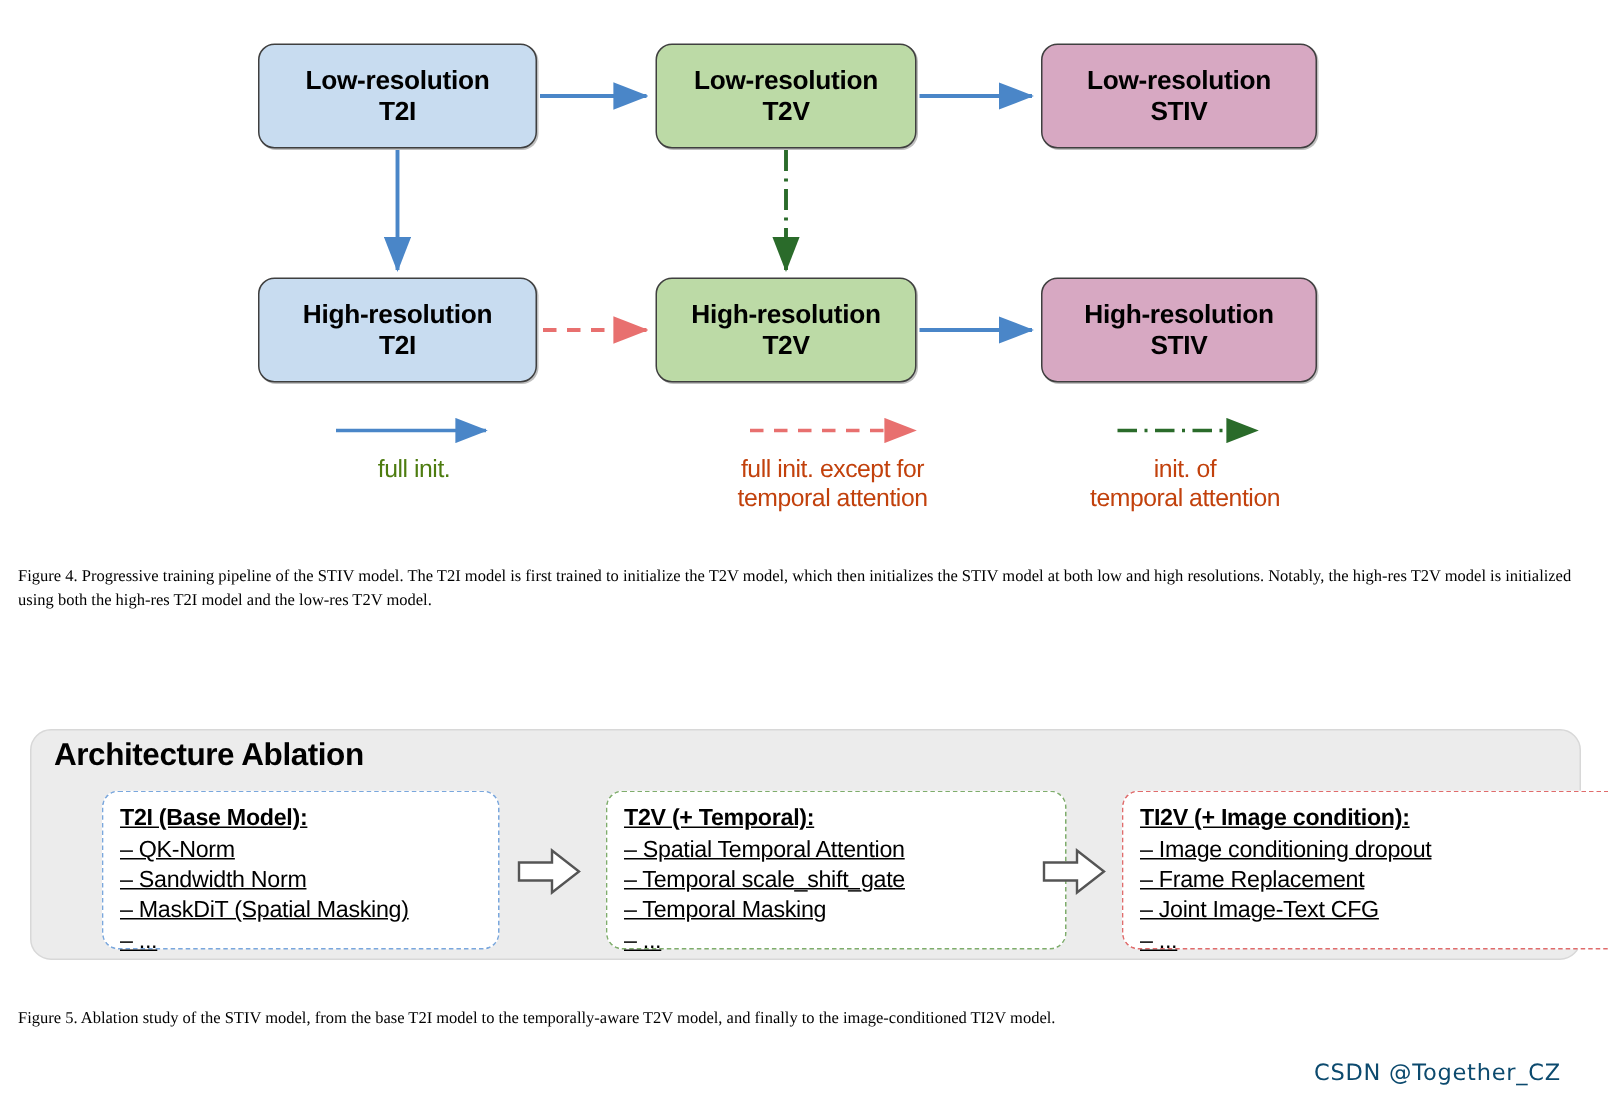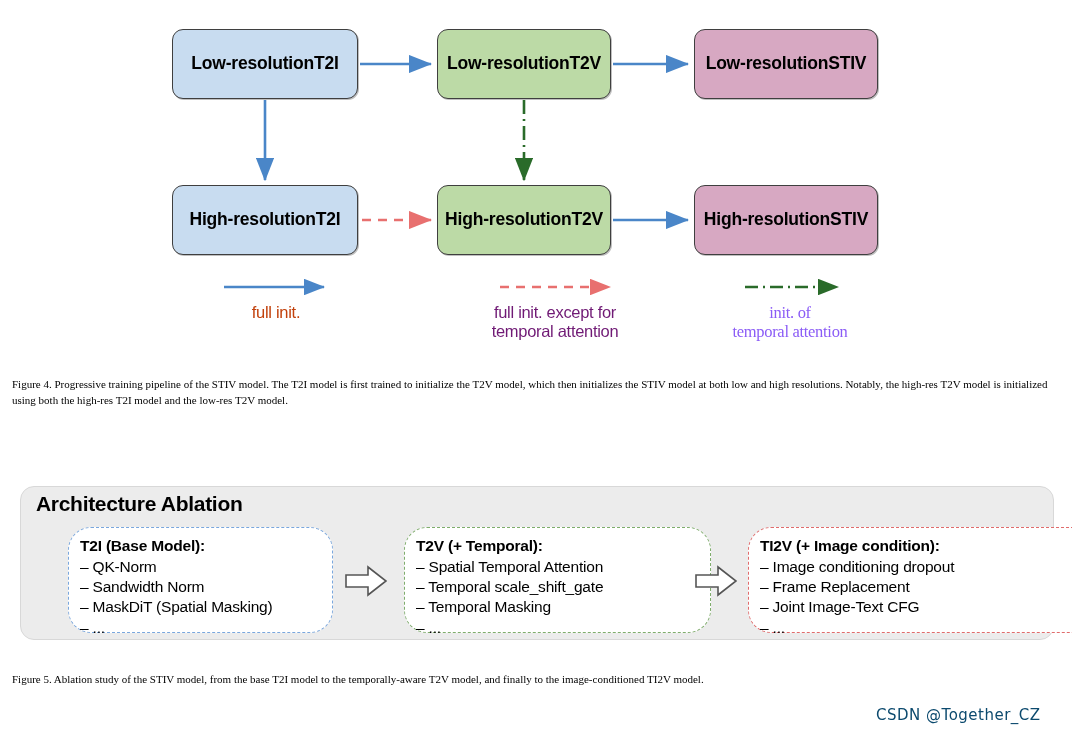--- a/index.html
+++ b/index.html
@@ -14,21 +14,21 @@
   }
 
   
   #figure4{position:absolute;left:0;top:0;width:1072px;height:360px;}
 
   .node{
     position:absolute;
     border:1.6px solid #3f3f3f;
     border-radius:11px;
     box-sizing:border-box;
-    display:flex;flex-direction:row;
+    display:flex;flex-direction:column;
     align-items:center;justify-content:center;
     font-weight:bold;
     font-size:17.5px;
     line-height:1.22;
     letter-spacing:-0.2px;
     text-align:center;
     box-shadow:1px 1px 0 rgba(0,0,0,.25);
   }
   .node span{display:block;}
   .n-blue{background:#c8dcf0;}
@@ -49,25 +49,25 @@
   
   .legend-item{position:absolute;text-align:center;}
   .legend-item .lg-text{
     font-size:16.5px;
     line-height:1.16;
     letter-spacing:-0.3px;
     white-space:pre-line;
     margin-top:3px;
   }
   #legend-full      {left:196px;top:278px;width:160px;}
-  #legend-full .lg-text{color:#c2410c;}
+  #legend-full .lg-text{color:#4d7c0f;}
   #legend-except    {left:440px;top:278px;width:230px;}
-  #legend-except .lg-text{color:#701a75;}
+  #legend-except .lg-text{color:#c2410c;}
   #legend-temporal  {left:690px;top:278px;width:200px;}
-  #legend-temporal .lg-text{color:#8b5cf6;font-family:Liberation Serif, serif;}
+  #legend-temporal .lg-text{color:#c2410c;}
   .legend-arrow{height:18px;}
 
   
   .caption{
     position:absolute;
     font-family:"Liberation Serif", serif;
     font-size:11px;
     line-height:1.42;
     text-align:left;
     color:#000;
@@ -83,26 +83,27 @@
     border-radius:14px;
     box-sizing:border-box;
   }
   #ablation-title{
     position:absolute;left:36px;top:492px;
     font-size:21px;font-weight:bold;letter-spacing:-0.3px;
   }
   .panel{
     position:absolute;
     background:#ffffff;
-    border-radius:23px;
+    border-radius:11px;
     box-sizing:border-box;
     padding:8px 11px 6px 11px;
     font-size:15.5px;
     line-height:1.30;
     letter-spacing:-0.2px;
+    text-decoration:underline;
   }
   .panel .p-head{font-weight:bold;display:block;margin-bottom:1px;}
   .panel .p-line{display:block;white-space:pre;}
   #panel-t2i {left:68px; top:527px;width:265px;height:106px;border:1.3px dashed #7aa7dd;}
   #panel-t2v {left:404px;top:527px;width:307px;height:106px;border:1.3px dashed #7fad6c;}
   #panel-ti2v{left:748px;top:527px;width:352px;height:106px;border:1.3px dashed #e06c6c;}
 
   .block-arrow{position:absolute;width:44px;height:36px;}
   #arrow-1{left:344px;top:563px;}
   #arrow-2{left:694px;top:563px;}

